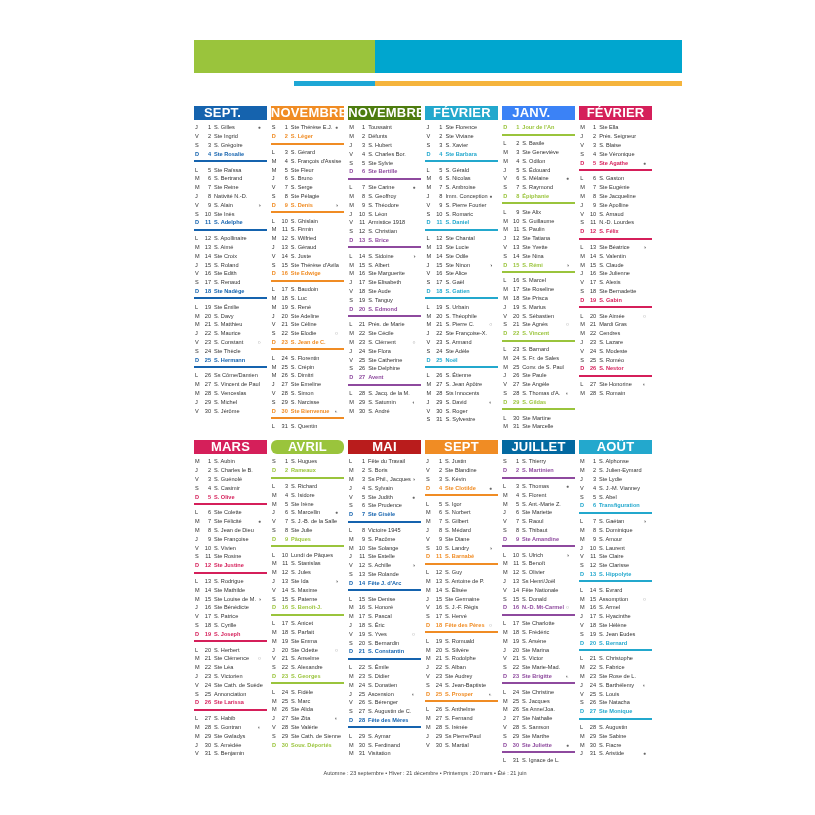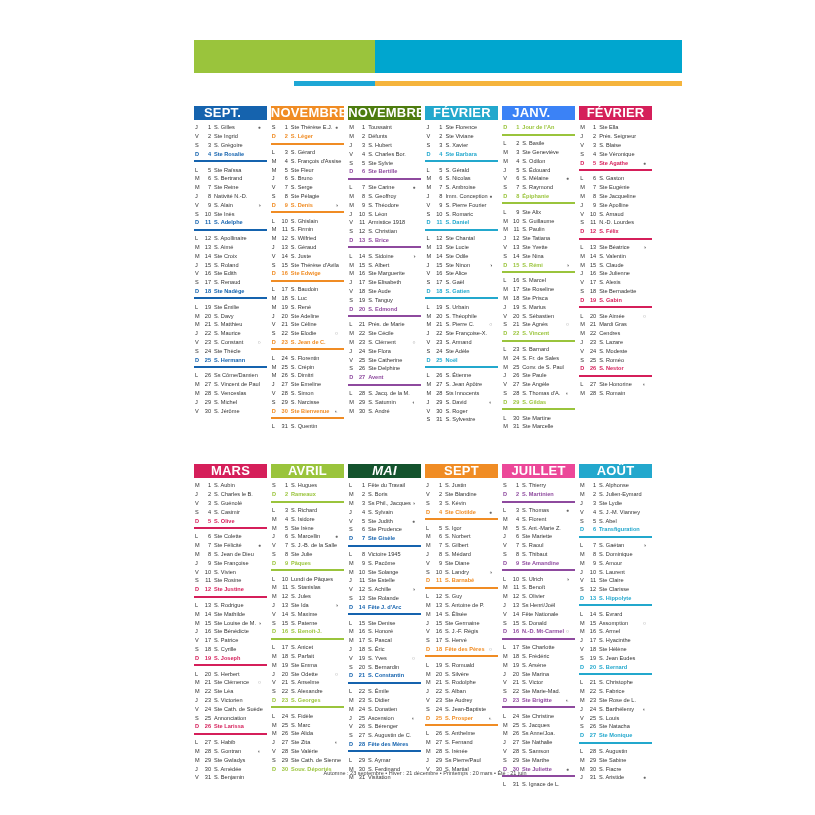--- a/index.html
+++ b/index.html
@@ -7,21 +7,21 @@
   .page{position:absolute;left:194px;top:40px;width:488px;}
   .banner{position:relative;height:33px;}
   .banner .green{position:absolute;left:0;top:0;width:181px;height:33px;background:#9ac43c;}
   .banner .cyan{position:absolute;left:181px;top:0;width:307px;height:33px;background:#00a6cf;}
   .banner .title{position:absolute;left:24px;top:3px;color:#fff;font-weight:bold;font-size:21px;letter-spacing:0.5px;font-family:"DejaVu Sans",sans-serif;}
   .stripe{position:relative;height:6px;margin-top:8px;}
   .stripe .s1{position:absolute;left:100px;width:81px;height:5px;background:#1ea7d5;}
   .stripe .s2{position:absolute;left:181px;width:307px;height:5px;background:#f5b43c;}
   .grid{position:absolute;left:194px;width:458px;display:flex;gap:4px;}
   .grid.top{top:106px;}
-  .grid.bottom{top:464px;}
+  .grid.bottom{top:440px;}
   .month{width:73.3px;}
   .mhead{height:14px;color:#fff;font-weight:bold;font-size:13px;line-height:14px;text-align:center;letter-spacing:0.2px;}
   .mhead.left{text-align:left;padding-left:10px;}
   .days{margin-top:3px;}
   .day{display:flex;align-items:center;height:8.8px;font-size:5.6px;color:#333;white-space:nowrap;position:relative;}
   .day .dl{width:7px;padding-left:1px;}
   .day .dn{width:9px;text-align:right;margin-right:3px;}
   .day .sn{flex:1;overflow:hidden;}
   .day .moon{position:absolute;right:6px;font-size:5px;color:#666;}
   .day.sun{font-weight:bold;}
@@ -1191,21 +1191,21 @@
           <span class="sn">S. Amédée</span>
         </div>
         <div class="day">
           <span class="dl">V</span>
           <span class="dn">31</span>
           <span class="sn">S. Benjamin</span>
         </div>
       </div>
     </div>
     <div class="month">
-      <div class="mhead" style="background: rgb(154, 196, 60);">AVRIL</div>
+      <div class="mhead" style="background: rgb(154, 196, 60); border-radius: 6px;">AVRIL</div>
       <div class="days">
         <div class="day">
           <span class="dl">S</span>
           <span class="dn">1</span>
           <span class="sn">S. Hugues</span>
         </div>
         <div class="day sun" style="color: rgb(154, 196, 60);">
           <span class="dl">D</span>
           <span class="dn">2</span>
           <span class="sn">Rameaux</span>
@@ -1354,21 +1354,21 @@
           <span class="sn">Ste Cath. de Sienne</span>
         </div>
         <div class="day sun" style="color: rgb(154, 196, 60);">
           <span class="dl">D</span>
           <span class="dn">30</span>
           <span class="sn">Souv. Déportés</span>
         </div>
       </div>
     </div>
     <div class="month">
-      <div class="mhead" style="background: #14532d; font-style: italic;">MAI</div>
+      <div class="mhead" style="background: #b91c1c;">MAI</div>
       <div class="days">
         <div class="day">
           <span class="dl">L</span>
           <span class="dn">1</span>
           <span class="sn">Fête du Travail</span>
         </div>
         <div class="day">
           <span class="dl">M</span>
           <span class="dn">2</span>
           <span class="sn">S. Boris</span>
@@ -1686,21 +1686,21 @@
           <span class="sn">Ss Pierre/Paul</span>
         </div>
         <div class="day">
           <span class="dl">V</span>
           <span class="dn">30</span>
           <span class="sn">S. Martial</span>
         </div>
       </div>
     </div>
     <div class="month">
-      <div class="mhead" style="background: #ec4899;">JUILLET</div>
+      <div class="mhead" style="background: #0369a1;">JUILLET</div>
       <div class="days">
         <div class="day">
           <span class="dl">S</span>
           <span class="dn">1</span>
           <span class="sn">S. Thierry</span>
         </div>
         <div class="day sun" style="color: rgb(142, 74, 158);">
           <span class="dl">D</span>
           <span class="dn">2</span>
           <span class="sn">S. Martinien</span>

